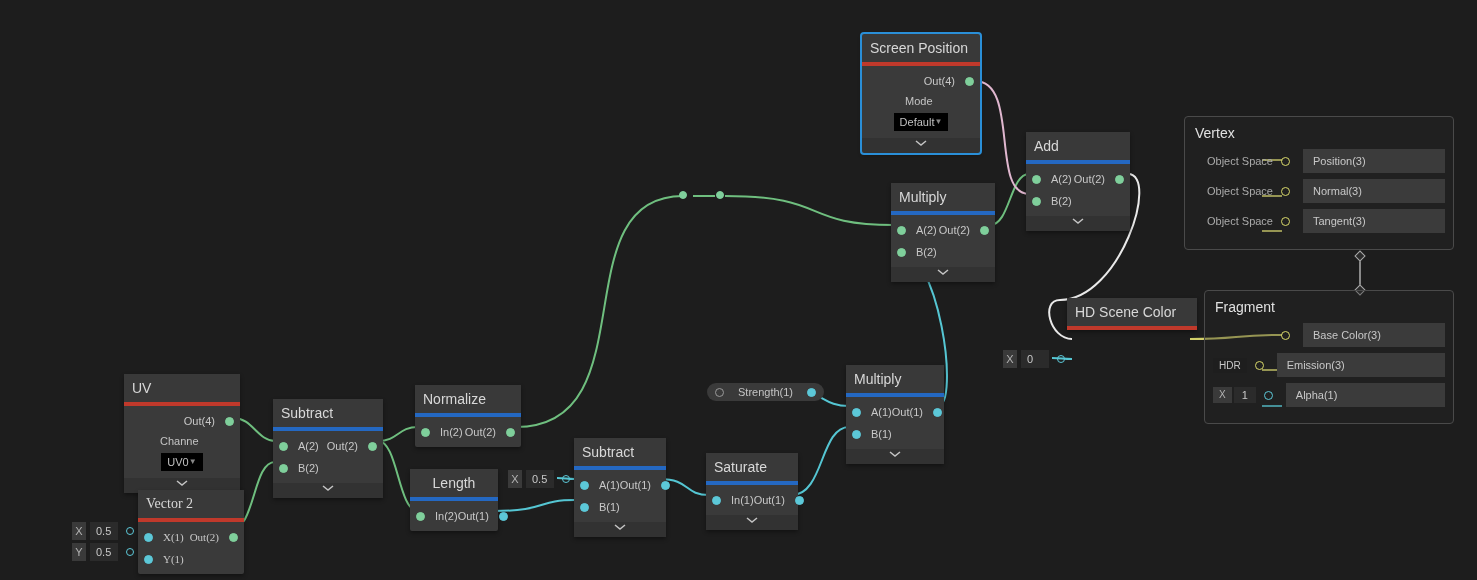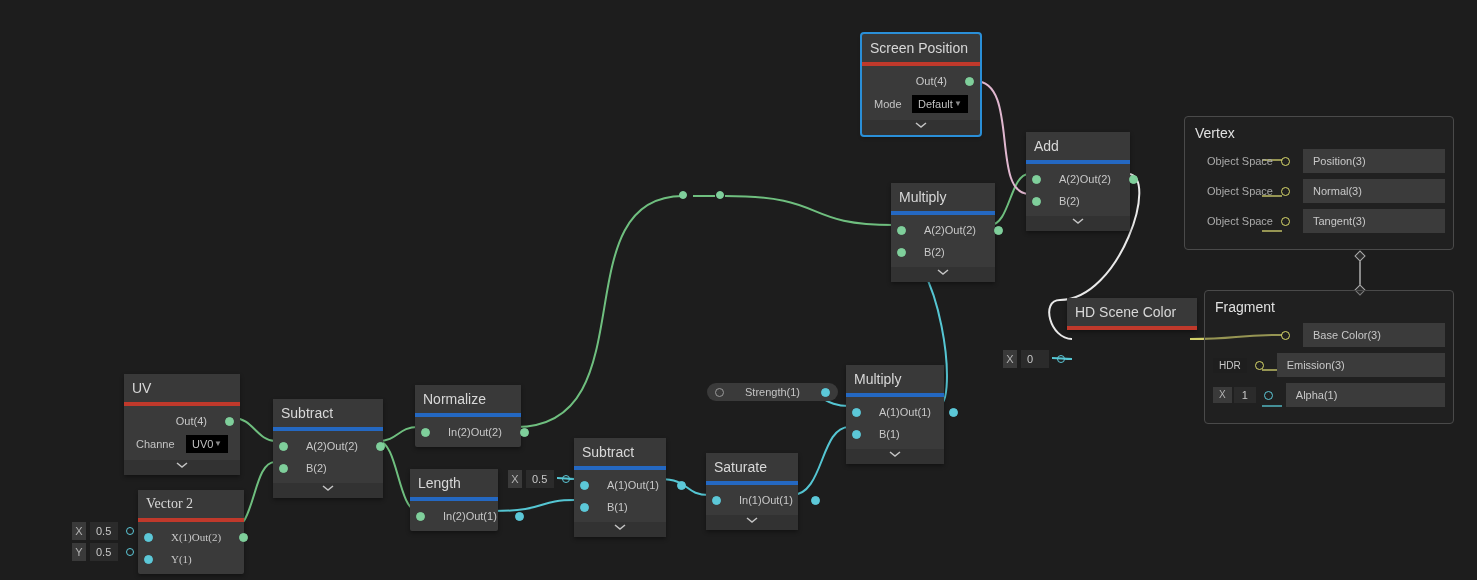--- a/index.html
+++ b/index.html
@@ -9,36 +9,36 @@
 
   .node { position: absolute; background: #3a3a3a; border-radius: 2px; z-index: 2; box-shadow: 0 2px 4px rgba(0,0,0,0.4); }
   .node.selected { outline: 2px solid #2a8fd8; }
   .node-title { padding: 6px 8px; background: #393939; font-size: 14px; color: #d8d8d8; }
   .stripe { height: 4px; }
   .stripe.red    { background: #c0392b; }
   .stripe.blue   { background: #2468c2; }
 
   .row-body { padding: 4px 0; }
   .port-row { display: flex; justify-content: space-between; align-items: center; height: 22px; padding: 0 6px; }
-  .port-left, .port-right { display: flex; align-items: center; gap: 18px; }
+  .port-left, .port-right { display: flex; align-items: center; gap: 10px; }
   .port-label { color: #c8c8c8; }
 
   .port { width: 9px; height: 9px; border-radius: 50%; border: 1.5px solid #7fcf9b; background: transparent; display: inline-block; }
   .port.small { width:8px;height:8px;}
   .port.filled { background: #7fcf9b; }
   .port.cyan { border-color: #5cc8d8; }
   .port.cyan.filled { background: #5cc8d8; }
   .port.grey { border-color: #999; }
   .port.yellow { border-color: #d8d86a; }
   .port.yellow.filled { background: #d8d86a; }
 
   .expand { text-align: center; color: #c4c4c4; font-size: 10px; cursor: pointer; padding-bottom: 4px; background: #323232; }
   .expand svg { width: 12px; height: 8px; }
 
-  .field-row { display: flex; align-items: center; gap: 6px; padding: 3px 12px; }
+  .field-row { display: flex; align-items: center; gap: 6px; padding: 3px 12px; flex-direction: column; }
   .field-label { color: #c4c4c4; width: 44px; }
   .dropdown { flex: 1; background: #000000; color: #c0c0c0; height: 18px; line-height: 18px; padding: 0 6px; display: flex; align-items:center; justify-content:space-between; }
   .dropdown .arrow { font-size: 8px; color: #888; }
   .checkbox { width: 12px; height: 12px; background: #2b2b2b; display: inline-flex; align-items:center; justify-content:center; font-size: 10px; color: #c4c4c4; }
 
   .float-input { position: absolute; display: flex; align-items: center; gap: 4px; z-index: 2; }
   .float-input .lab { width: 14px; text-align: center; color: #b3b3b3; background: #3a3a3a; height: 18px; line-height: 18px; }
   .float-input .val { background: #2b2b2b; color: #c8c8c8; height: 18px; line-height: 18px; padding: 0 6px; min-width: 28px; }
   .float-input .port { margin-left: 4px; }
 
@@ -50,21 +50,21 @@
   .master .port-wrap { width:14px; display:flex; align-items:center; }
   .master .slot { background: #3b3b3b; padding: 6px 10px; color: #c8c8c8; flex: 1; }
   .master .hdr-badge { background: #1e1e1e; color: #c8c8c8; padding: 2px 6px; font-size: 10px; }
   .master .x-badge { background: #3a3a3a; color: #b3b3b3; padding: 2px 6px; font-size: 10px; }
   .master .x-val { background: #2b2b2b; color: #c8c8c8; padding: 2px 8px; font-size: 11px; }
 
   .vlink { position:absolute; top:0; width:2px; background:#8a8a8a; z-index:2; }
   .vlink .knob { position:absolute; left:-3px; width:8px;height:8px; border:1px solid #aaa; background:#2b2b2b; transform:rotate(45deg); }
 
   
-  .pill { position:absolute; display:flex; align-items:center; gap:21px; background:#3a3a3a; border-radius:11px; padding:3px 8px; z-index:2; }
+  .pill { position:absolute; display:flex; align-items:center; gap:14px; background:#3a3a3a; border-radius:11px; padding:3px 8px; z-index:2; }
 </style>
 </head>
 <body>
 
 <div id="canvas">
 
 <svg id="wires">
 
   <path d="M234,418 C252,418 258,441 275,441" stroke="#6fbf7f" stroke-width="2" fill="none"></path>
   <path d="M229,531 C256,531 252,462 275,462" stroke="#6fbf7f" stroke-width="2" fill="none"></path>
@@ -191,21 +191,21 @@
             <span class="port-label">In(2)</span>
           </span>
       <span class="port-right">
             <span class="port-label">Out(2)</span>
             <span class="port filled"></span>
           </span>
     </div>
   </div>
 </div>
 
-<div class="node" style="left:410px; top:469px; width:88px;">
+<div class="node" style="left:410px; top:469px; width:88px;text-align:center;">
   <div class="node-title">Length</div>
   <div class="stripe blue"></div>
   <div class="row-body">
     <div class="port-row">
       <span class="port-left">
             <span class="port filled"></span>
             <span class="port-label">In(2)</span>
           </span>
       <span class="port-right">
             <span class="port-label">Out(1)</span>

